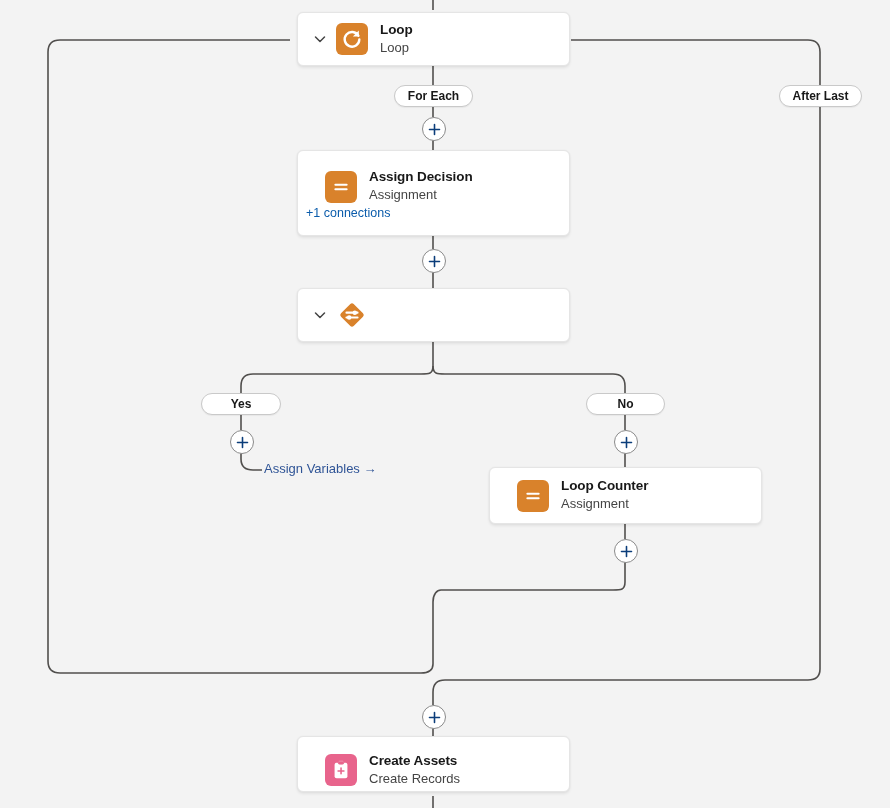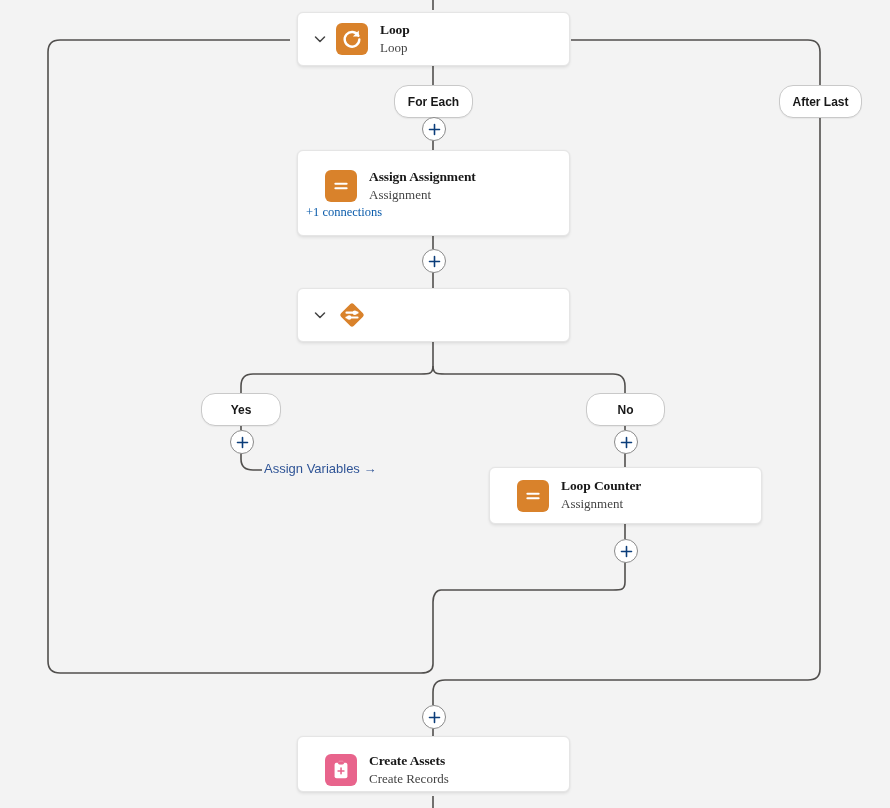--- a/index.html
+++ b/index.html
@@ -27,21 +27,20 @@
     position: absolute;
     box-sizing: border-box;
     background: #ffffff;
     border: 1px solid #e5e5e5;
     border-radius: 6px;
     box-shadow: 0 2px 3px rgba(0,0,0,0.07), 0 0 2px rgba(0,0,0,0.05);
     display: flex;
     flex-direction: column;
     justify-content: center;
     padding: 0;
-    font-family: Liberation Serif, serif;
   }
   .node-row {
     display: flex;
     align-items: center;
     padding: 0 14px;
     min-height: 42px;
   }
   .chevron {
     width: 20px;
     min-width: 20px;
@@ -85,21 +84,21 @@
     margin-top: -2px;
   }
 
   
   .pill {
     position: absolute;
     box-sizing: border-box;
     background: #ffffff;
     border: 1px solid #c9c9c9;
     border-radius: 14px;
-    height: 33px;
+    height: 22px;
     display: flex;
     align-items: center;
     justify-content: center;
     font-size: 12px;
     font-weight: bold;
     color: #181818;
     box-shadow: 0 1px 1px rgba(0,0,0,0.05);
     padding: 0 10px;
     white-space: nowrap;
   }
@@ -198,21 +197,21 @@
 
   <div class="node" style="left:297px; top:150px; width:273px; height:86px;">
     <div class="node-row" style="padding-top:8px;">
       <span class="node-icon" style="background:#d9822b; margin-left:13px;">
         <svg width="20" height="20" viewBox="0 0 24 24" aria-hidden="true">
           <rect x="4" y="8" width="16" height="2.6" rx="1.3" fill="#ffffff"></rect>
           <rect x="4" y="13.4" width="16" height="2.6" rx="1.3" fill="#ffffff"></rect>
         </svg>
       </span>
       <span class="node-text">
-        <span class="node-title">Assign Assignment</span>
+        <span class="node-title">Assign Decision</span>
         <span class="node-sub">Assignment</span>
       </span>
     </div>
     <div class="node-connections" style="padding-left:8px;">+1 connections</div>
   </div>
 
   <div class="node" style="left:297px; top:288px; width:273px; height:54px;">
     <div class="node-row">
       <span class="chevron">
         <svg width="14" height="14" viewBox="0 0 14 14" aria-hidden="true">

